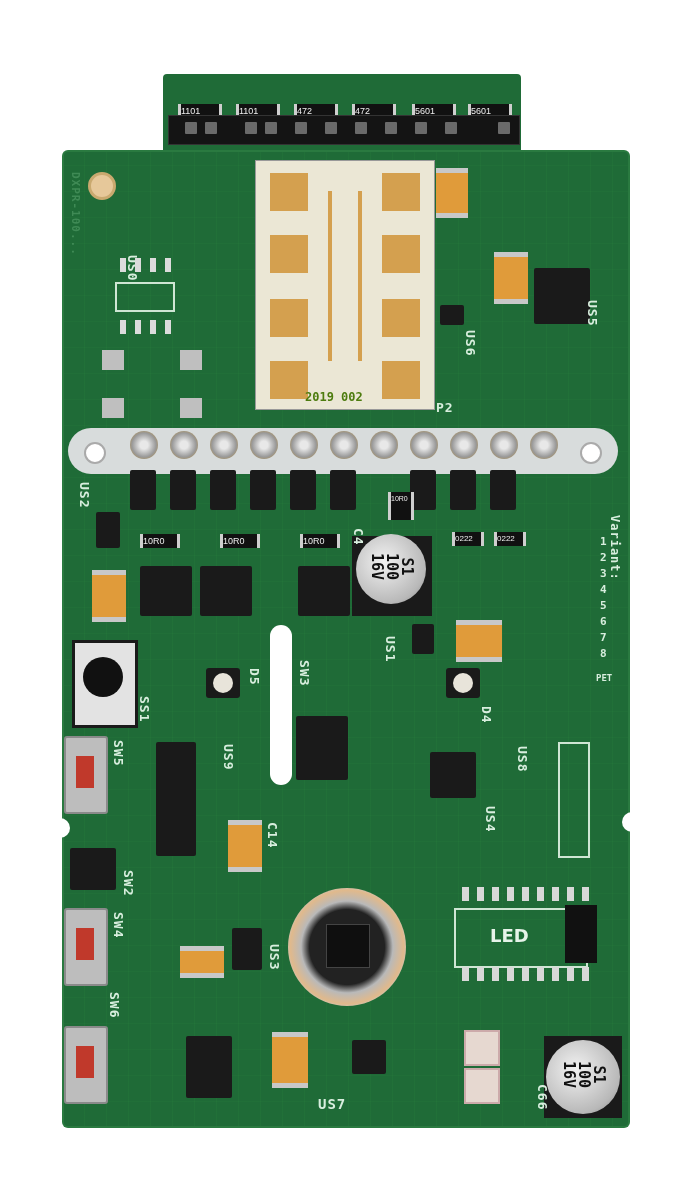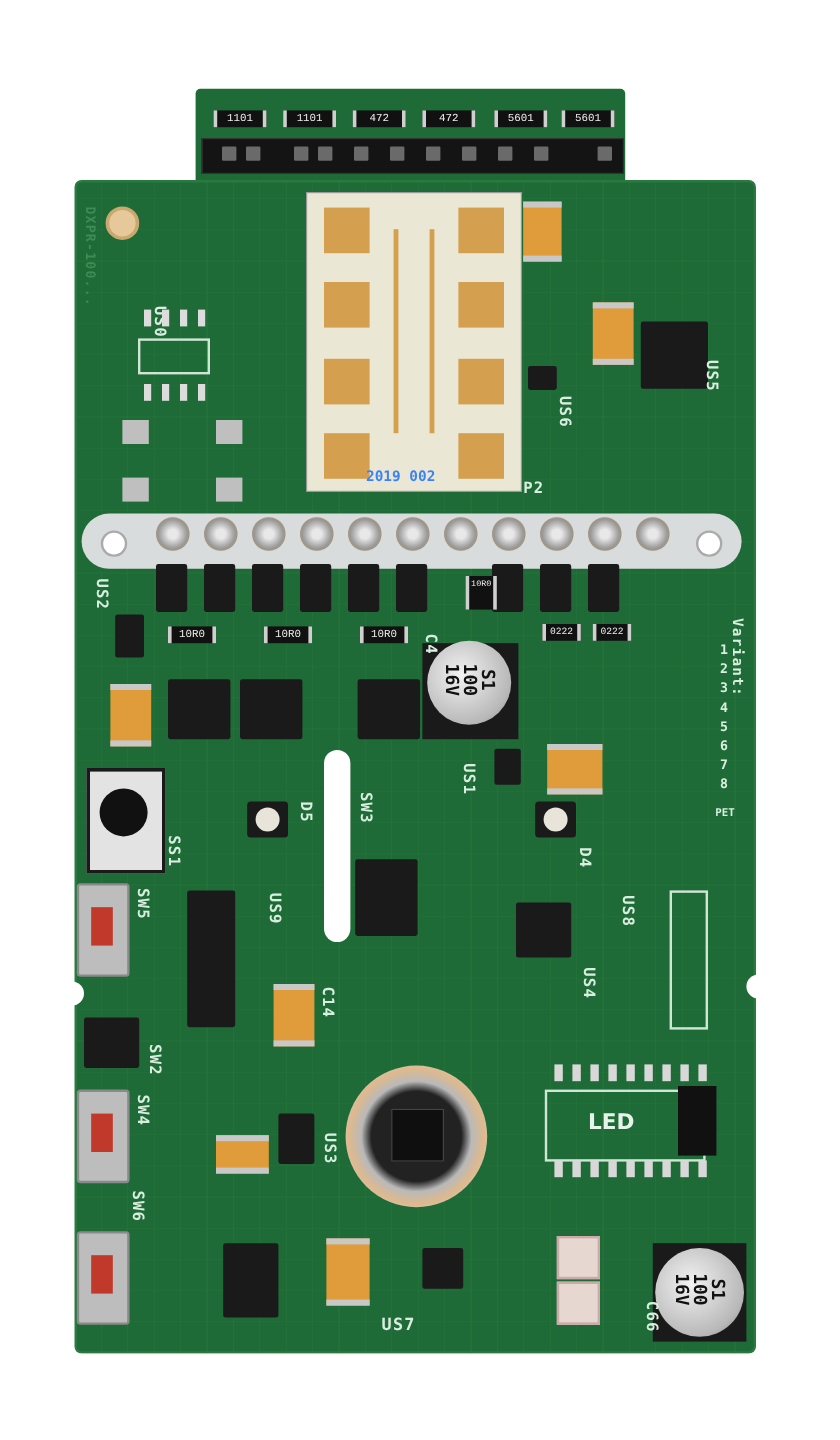--- a/index.html
+++ b/index.html
@@ -7,26 +7,26 @@
   .board{position:absolute;left:62px;top:150px;width:568px;height:978px;background:#1f6b37;border-radius:6px;
     background-image:
       repeating-linear-gradient(90deg, rgba(40,130,60,0.25) 0 1px, transparent 1px 22px),
       repeating-linear-gradient(0deg, rgba(40,130,60,0.18) 0 1px, transparent 1px 26px);
     box-shadow: inset 0 0 0 2px #2a7a40;}
   .tab{position:absolute;left:163px;top:74px;width:358px;height:90px;background:#1f6b37;border-radius:4px 4px 0 0;}
   .notch-l{position:absolute;left:58px;top:818px;width:12px;height:20px;background:#fff;border-radius:0 10px 10px 0;}
   .notch-r{position:absolute;left:622px;top:812px;width:12px;height:20px;background:#fff;border-radius:10px 0 0 10px;}
   .silk{position:absolute;color:#d8eede;font-family:"DejaVu Sans Mono",monospace;font-weight:bold;letter-spacing:1px;}
   .rot90{transform:rotate(90deg);transform-origin:left top;}
-  .res{position:absolute;background:#111;border:3px solid #cfcfcf;border-top:none;border-bottom:none;color:#eee;font-size:9px;text-align:center;line-height:14px;font-family:Liberation Mono, monospace;}
+  .res{position:absolute;background:#111;border:3px solid #cfcfcf;border-top:none;border-bottom:none;color:#eee;font-size:9px;text-align:left;line-height:14px;font-family:Liberation Sans, sans-serif;margin-top:12px;}
   .pinhdr{position:absolute;left:168px;top:115px;width:350px;height:28px;background:#141414;border:1px solid #333;}
   .pin{position:absolute;top:122px;width:12px;height:12px;background:#6a6a6a;border-radius:1px;}
   .radar{position:absolute;left:255px;top:160px;width:178px;height:248px;background:#ebe7d5;border:1px solid #999;}
   .patch{position:absolute;width:38px;height:38px;background:#d4a04f;}
-  .radar-txt{position:absolute;left:305px;top:390px;color:#3b82f6;font-size:12px;font-weight:bold;font-family:"DejaVu Sans Mono",monospace;}
+  .radar-txt{position:absolute;left:305px;top:390px;color:#4d7c0f;font-size:12px;font-weight:bold;font-family:"DejaVu Sans Mono",monospace;}
   .strip{position:absolute;left:68px;top:428px;width:550px;height:46px;background:#d8dcdc;border-radius:23px;}
   .hole{position:absolute;width:18px;height:18px;background:#fff;border-radius:50%;border:2px solid #aaa;}
   .solder{position:absolute;top:431px;width:28px;height:28px;border-radius:50%;background:radial-gradient(circle,#e8e8e8 20%,#9a9a9a 60%,#b08a40 90%);}
   .ic{position:absolute;background:#1a1a1a;border-radius:2px;}
   .tant{position:absolute;background:#e09b3a;border-top:5px solid #c8c8c8;border-bottom:5px solid #c8c8c8;}
   .cap{position:absolute;border-radius:50%;background:radial-gradient(circle at 40% 40%,#f2f2f2,#b8b8b8 70%,#7a7a7a);color:#111;font-weight:bold;font-family:"DejaVu Sans Mono",monospace;font-size:15px;line-height:15px;text-align:center;overflow:hidden;}
   .capbase{position:absolute;background:#1a1a1a;}
   .btn-red{position:absolute;background:#bdbdbd;border-radius:3px;border:2px solid #8a8a8a;}
   .btn-red .red{position:absolute;left:10px;top:18px;width:18px;height:32px;background:#c0392b;}
   .tact{position:absolute;left:72px;top:640px;width:60px;height:82px;background:#e3e3e3;border:3px solid #1a1a1a;}

